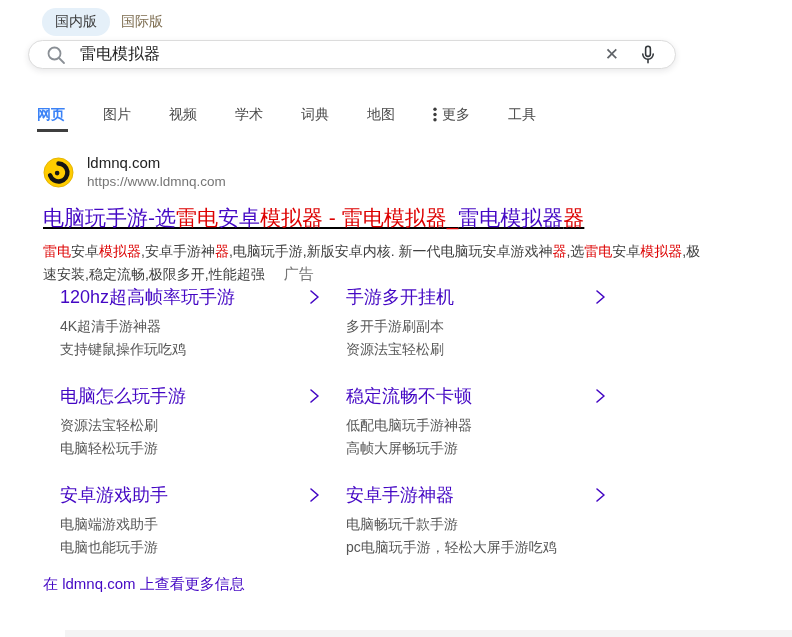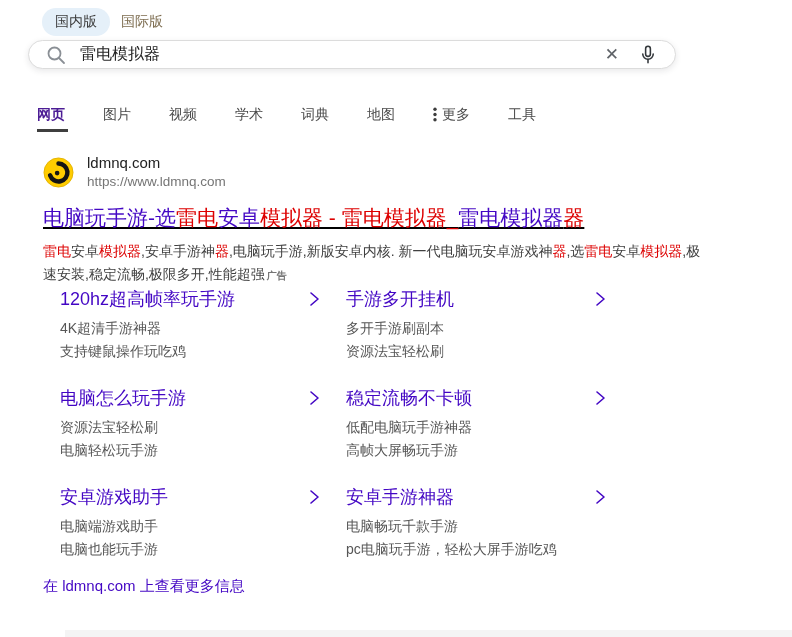--- a/index.html
+++ b/index.html
@@ -20,39 +20,39 @@
   .search-box .q-icon { flex: 0 0 auto; margin-right: 14px; display: flex; }
   .search-input { flex: 1 1 auto; border: none; outline: none; font-size: 16px; color: #1f1f1f;
     font-family: "Liberation Sans", "DejaVu Sans", sans-serif; background: transparent; }
   .clear-btn { flex: 0 0 auto; color: #5f6368; font-size: 17px; line-height: 1; padding: 4px 6px; cursor: pointer; }
   .mic-btn { flex: 0 0 auto; margin-left: 12px; display: flex; cursor: pointer; }
 
   
   .results-nav { position: absolute; left: 37px; top: 106px; display: flex; align-items: center; font-size: 14px; color: #4a4a4a; }
   .nav-item { margin-right: 38px; position: relative; cursor: pointer; line-height: 16px; white-space: nowrap;
     display: flex; align-items: center; }
-  .nav-item.active { font-weight: bold; color: #4c1d95; }
+  .nav-item.active { font-weight: bold; color: #3b82f6; }
   .nav-item.active::after { content: ""; position: absolute; left: 0; right: -3px; bottom: -10px; height: 3px; background: #3f3f3f; }
   .nav-item .dots { display: flex; margin-right: 5px; }
 
   
   .result { position: absolute; left: 43px; top: 153px; width: 706px; }
   .site-header { display: flex; align-items: center; cursor: pointer; }
   .favicon { width: 31px; height: 31px; flex: 0 0 auto; }
   .site-meta { margin-left: 13px; }
   .site-name { font-size: 15px; color: #212121; line-height: 19px; }
   .site-url { font-size: 13.5px; color: #757575; line-height: 19px; }
 
   .result-title { margin-top: 13px; font-size: 21px; line-height: 27px; text-decoration: underline; cursor: pointer; width: 670px; }
   .seg-purple { color: #4306c4; }
   .seg-red { color: #dd0000; }
   .seg-dark { color: #404040; }
 
   .result-desc { margin-top: 9px; font-size: 14px; line-height: 22.5px; width: 668px; color: #404040; }
-  .ad-label { color: #757575; font-size: 10px; margin-left: 2px; font-weight: bold; }
+  .ad-label { color: #757575; font-size: 15px; margin-left: 19px; }
 
   .sitelinks { margin-left: 17px; display: grid; grid-template-columns: 262px 262px; column-gap: 56px; row-gap: 26px; gap: 24px; }
   .sitelink { }
   .sl-title-row { display: flex; align-items: center; justify-content: space-between; cursor: pointer; }
   .sl-title { font-size: 18px; color: #4306c4; line-height: 24px; }
   .sl-chevron { display: flex; padding: 2px; }
   .sl-line { font-size: 14px; color: #565656; line-height: 22.5px; }
   .sl-lines { margin-top: 6px; }
 
   .more-info { margin-top: 17px; font-size: 15px; color: #4306c4; cursor: pointer; }

